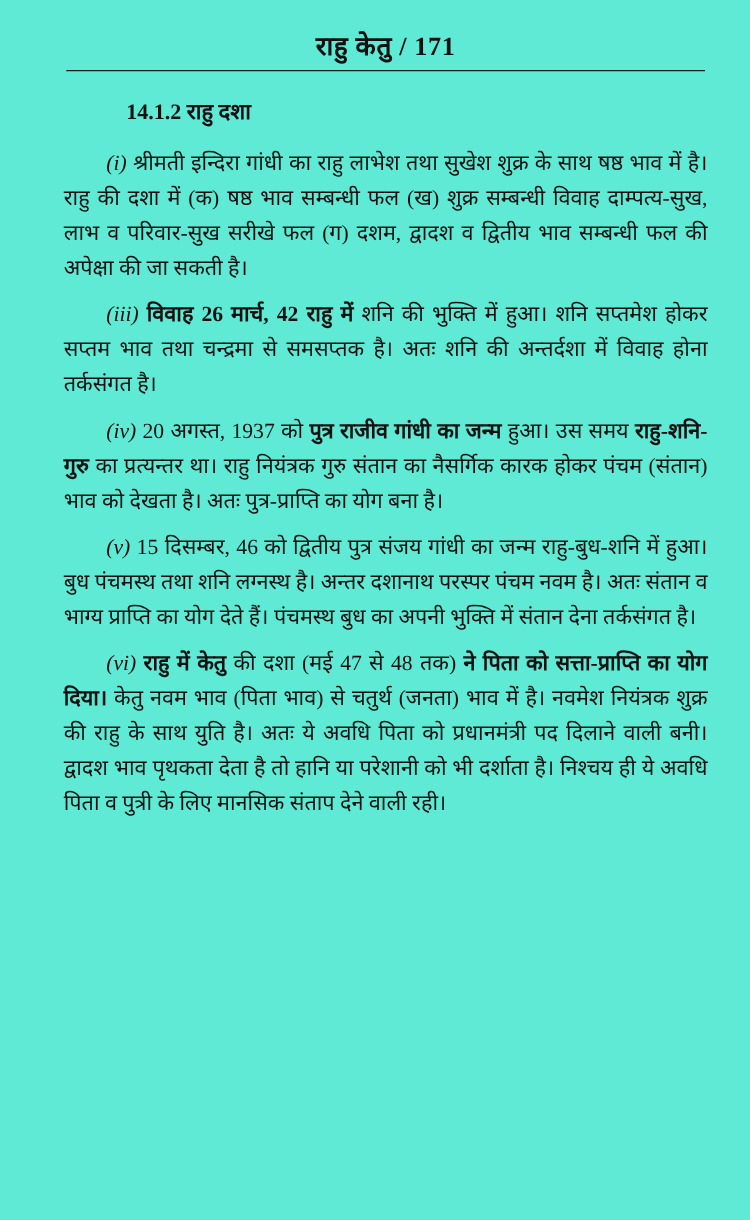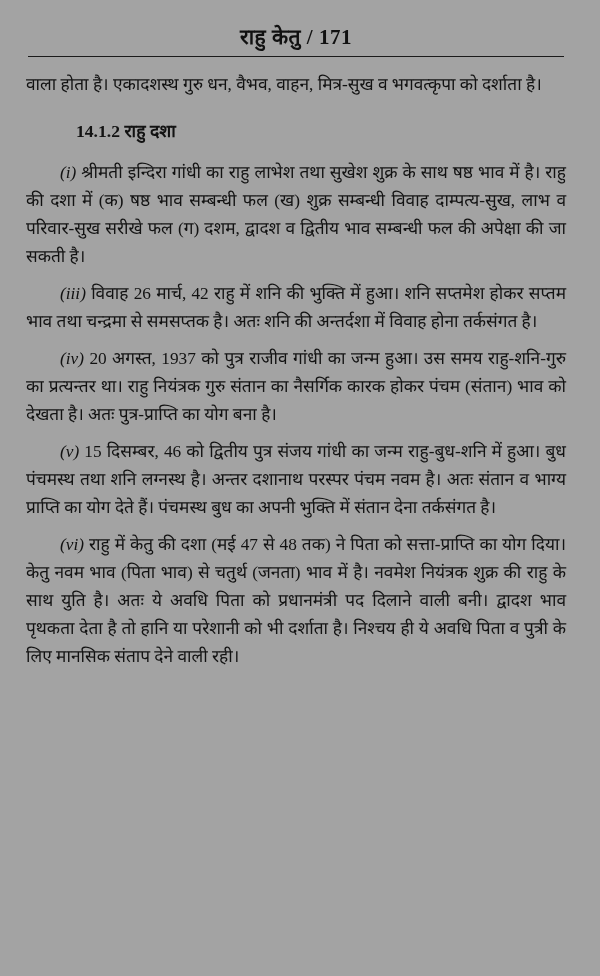--- a/index.html
+++ b/index.html
@@ -12,22 +12,22 @@
     height: 976px;
     font-family: "Liberation Serif", "DejaVu Serif", serif;
     color: #111111;
     overflow: hidden;
   }
   .page {
     position: relative;
     width: 600px;
     height: 976px;
     box-sizing: border-box;
-    padding: 18px 34px 20px 26px;
-    background: #a3a3a3;
+    padding: 18px 34px 20px 51px;
+    background: #5eead4;
   }
   .header {
     text-align: center;
     font-size: 21px;
     font-weight: bold;
     letter-spacing: 0.5px;
     margin: 4px 0 6px 0;
     color: #111;
   }
   .header .page-num {
@@ -48,42 +48,39 @@
     margin: 0 0 9px 0;
   }
   p.indent {
     text-indent: 34px;
   }
   .sec-head {
     font-size: 17.6px;
     font-weight: bold;
     margin: 18px 0 13px 50px;
   }
-  .b { font-weight: normal; }
+  .b { font-weight: bold; }
   .nmark { font-style: italic; }
   .spacer-top { margin-top: 14px; }
 </style>
 </head>
 <body>
 
 <div class="page">
 
   <div class="header">
     <span>राहु केतु</span>
     <span>/</span>
     <span class="page-num">171</span>
   </div>
 
   <hr class="rule">
 
   <div class="body-text">
 
-    <p class="para">
-      <span>वाला होता है। एकादशस्थ गुरु धन, वैभव, वाहन, मित्र-सुख व भगवत्कृपा को दर्शाता है।</span>
-    </p>
 
 
     <div class="sec-head">14.1.2 राहु दशा</div>
 
     <p class="para indent">
       <span class="nmark">(i)</span>
       <span>श्रीमती इन्दिरा गांधी का राहु लाभेश तथा सुखेश शुक्र के साथ षष्ठ भाव में है। राहु की दशा में (क) षष्ठ भाव सम्बन्धी फल (ख) शुक्र सम्बन्धी विवाह दाम्पत्य-सुख, लाभ व परिवार-सुख सरीखे फल (ग) दशम, द्वादश व द्वितीय भाव सम्बन्धी फल की अपेक्षा की जा सकती है।</span>
     </p>
 
 

